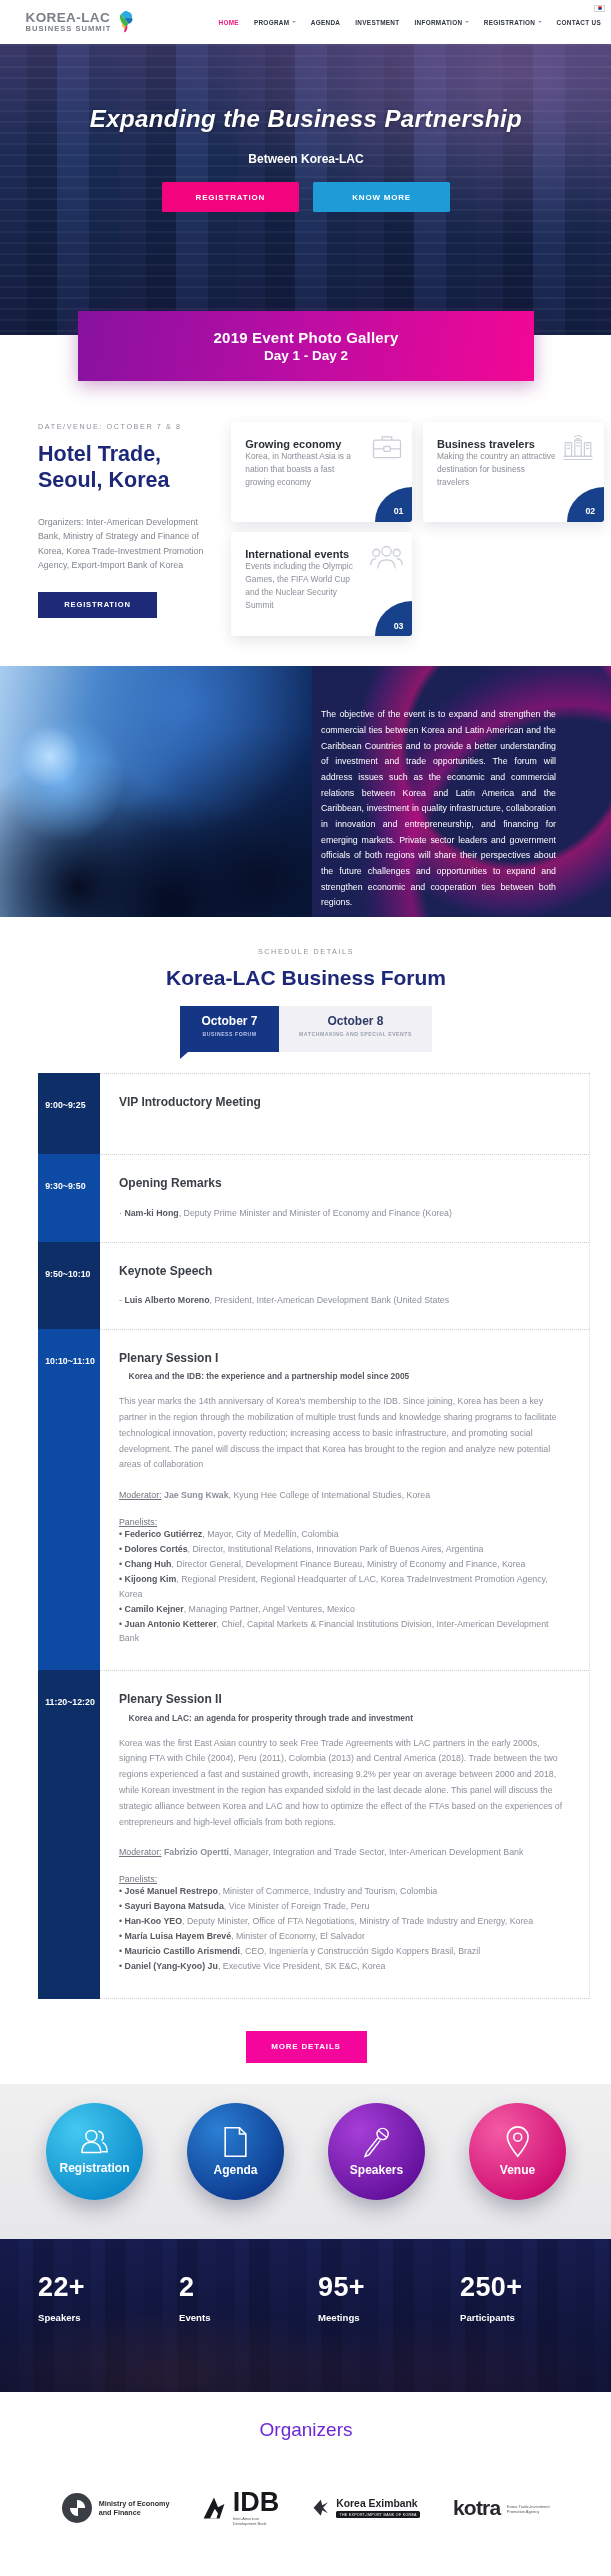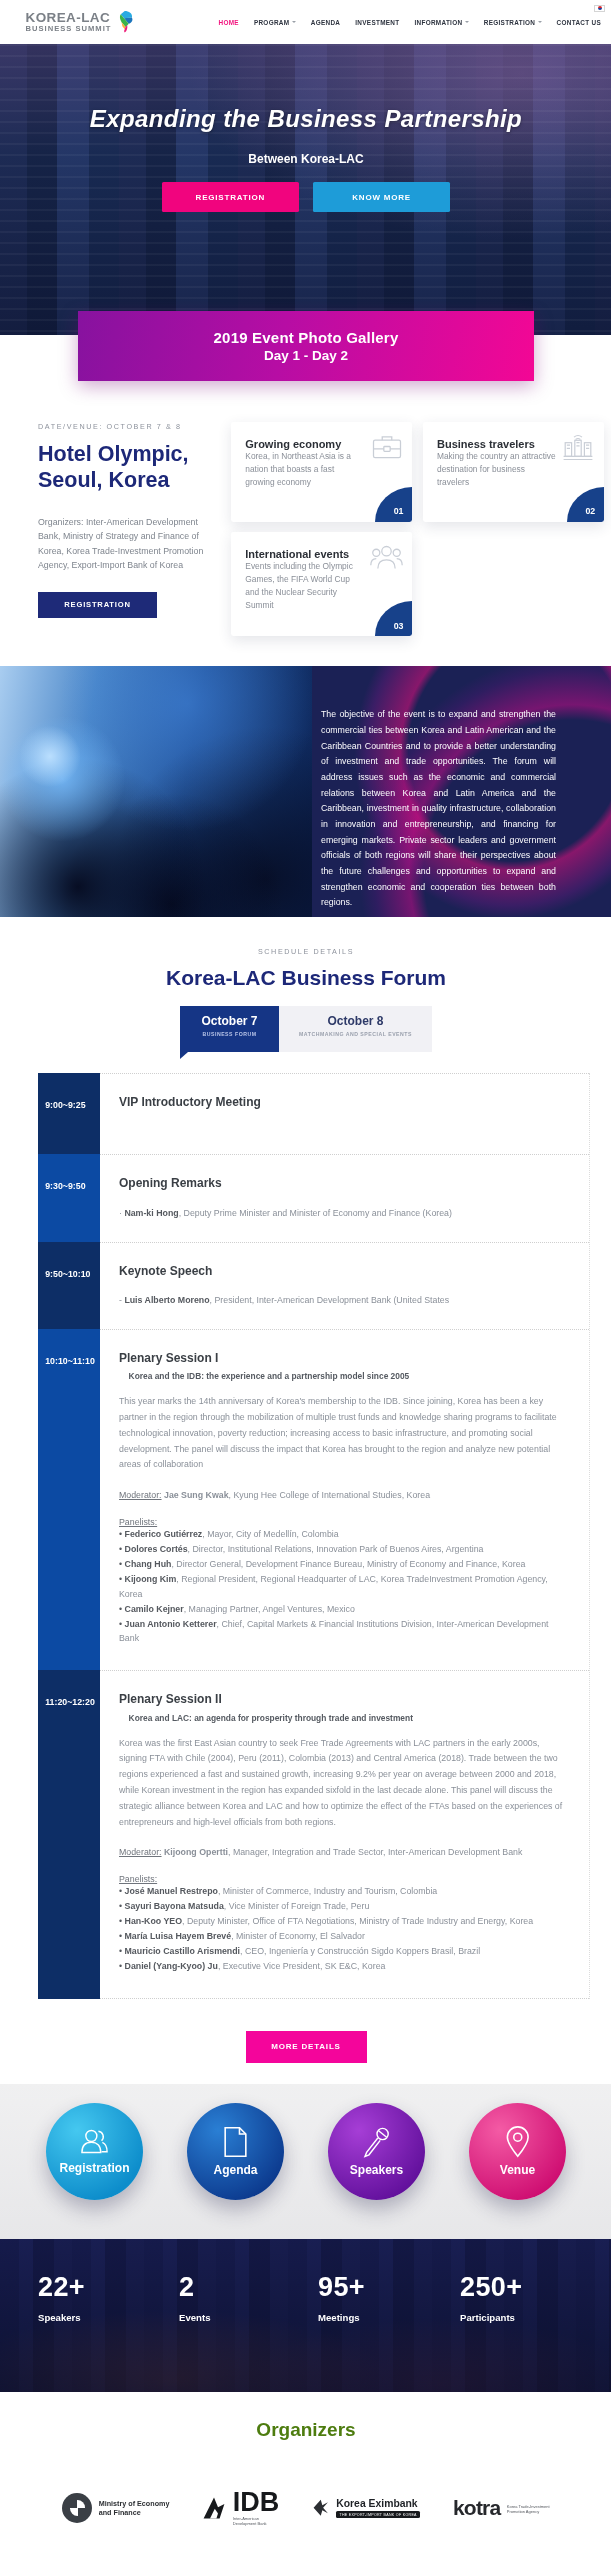--- a/index.html
+++ b/index.html
@@ -141,21 +141,21 @@
         linear-gradient(180deg, rgba(22,26,74,.45), rgba(10,14,40,.72)),
         radial-gradient(ellipse at 28% 92%, rgba(255,120,50,.3), transparent 35%),
         radial-gradient(ellipse at 72% 95%, rgba(255,90,90,.22), transparent 32%),
         repeating-linear-gradient(90deg, #151b4c 0 19px, #1b2259 19px 33px, #111640 33px 54px, #191f52 54px 72px),
         #151b4c; }
   .stat-num { font-size:27px; font-weight:800; letter-spacing:0.4px; }
   .stat-label { margin-top:9.6px; font-size:9.6px; font-weight:bold; }
 
   
   .orgs { background:#fff; padding:27px 0 0; height:213px; }
-  .orgs-title { text-align:center; font-size:19px; font-weight:700; color:#4d7c0f; }
+  .orgs-title { text-align:center; font-size:19px; font-weight:400; color:#6d28d9; }
   .orgs-row { margin-top:49px; display:flex; justify-content:center; align-items:center; gap:33px; }
   .org { display:flex; align-items:center; gap:6.4px; cursor:pointer; }
   .org-moef-seal { width:30px; height:30px; border-radius:50%; background:#3a3f45; position:relative; }
   .org-moef-seal::after { content:''; position:absolute; inset:7.2px; border-radius:50%;
       background:conic-gradient(#fff 0 90deg, #3a3f45 90deg 180deg, #fff 180deg 270deg, #3a3f45 270deg); }
   .org-small-text { font-size:7.2px; font-weight:bold; color:#2c2f33; line-height:1.3; }
   .org-idb-text { font-size:27px; font-weight:800; color:#17191c; line-height:.9; }
   .org-tiny { font-size:4px; color:#55595f; margin-top:2.4px; }
   .org-exim-name { font-size:10.4px; font-weight:800; color:#1e2126; }
   .org-exim-bar { margin-top:2.4px; background:#17191c; color:#fff; font-size:3.6px; padding:1.6px 3.2px; letter-spacing:0.3px; border-radius:1.6px; width:max-content; }
@@ -227,21 +227,21 @@
 
 <div class="banner">
   <div class="banner-l1">2019 Event Photo Gallery</div>
   <div class="banner-l2">Day 1 - Day 2</div>
 </div>
 
 <div class="venue">
   <div class="venue-left">
     <div class="eyebrow">DATE/VENUE: OCTOBER 7 &amp; 8</div>
     <div class="venue-title">
-      <span>Hotel Olympic,</span><br><span>Seoul, Korea</span>
+      <span>Hotel Trade,</span><br><span>Seoul, Korea</span>
     </div>
     <div class="venue-org">Organizers: Inter-American Development Bank, Ministry of Strategy and Finance of Korea, Korea Trade-Investment Promotion Agency, Export-Import Bank of Korea</div>
     <button class="venue-reg">REGISTRATION</button>
   </div>
   <div class="cards">
     <div class="card">
       <div class="card-title">Growing economy</div>
       <div class="card-text">Korea, in Northeast Asia is a nation that boasts a fast growing economy</div>
       <span class="card-icon">
         <svg width="32" height="27" viewBox="0 0 40 34" fill="none" stroke="#c9ced6" stroke-width="1.6">
@@ -350,21 +350,21 @@
       <div class="bullet"><b>Juan Antonio Ketterer</b><span>, Chief, Capital Markets &amp; Financial Institutions Division, Inter-American Development Bank</span></div>
     </div>
   </div>
 
   <div class="t-row">
     <div class="t-time">11:20~12:20</div>
     <div class="t-content">
       <div class="t-title">Plenary Session II</div>
       <div class="t-sub">Korea and LAC: an agenda for prosperity through trade and investment</div>
       <div class="t-desc">Korea was the first East Asian country to seek Free Trade Agreements with LAC partners in the early 2000s, signing FTA with Chile (2004), Peru (2011), Colombia (2013) and Central America (2018). Trade between the two regions experienced a fast and sustained growth, increasing 9.2% per year on average between 2000 and 2018, while Korean investment in the region has expanded sixfold in the last decade alone. This panel will discuss the strategic alliance between Korea and LAC and how to optimize the effect of the FTAs based on the experiences of entrepreneurs and high-level officials from both regions.</div>
-      <div class="t-mod"><span class="ul">Moderator:</span> <b>Kijoong Opertti</b><span>, Manager, Integration and Trade Sector, Inter-American Development Bank</span></div>
+      <div class="t-mod"><span class="ul">Moderator:</span> <b>Fabrizio Opertti</b><span>, Manager, Integration and Trade Sector, Inter-American Development Bank</span></div>
       <div class="t-panel-label"><span class="ul">Panelists:</span></div>
       <div class="bullet"><b>José Manuel Restrepo</b><span>, Minister of Commerce, Industry and Tourism, Colombia</span></div>
       <div class="bullet"><b>Sayuri Bayona Matsuda</b><span>, Vice Minister of Foreign Trade, Peru</span></div>
       <div class="bullet"><b>Han-Koo YEO</b><span>, Deputy Minister, Office of FTA Negotiations, Ministry of Trade Industry and Energy, Korea</span></div>
       <div class="bullet"><b>María Luisa Hayem Brevé</b><span>, Minister of Economy, El Salvador</span></div>
       <div class="bullet"><b>Mauricio Castillo Arismendi</b><span>, CEO, Ingeniería y Construcción Sigdo Koppers Brasil, Brazil</span></div>
       <div class="bullet"><b>Daniel (Yang-Kyoo) Ju</b><span>, Executive Vice President, SK E&amp;C, Korea</span></div>
     </div>
   </div>
 </div>

